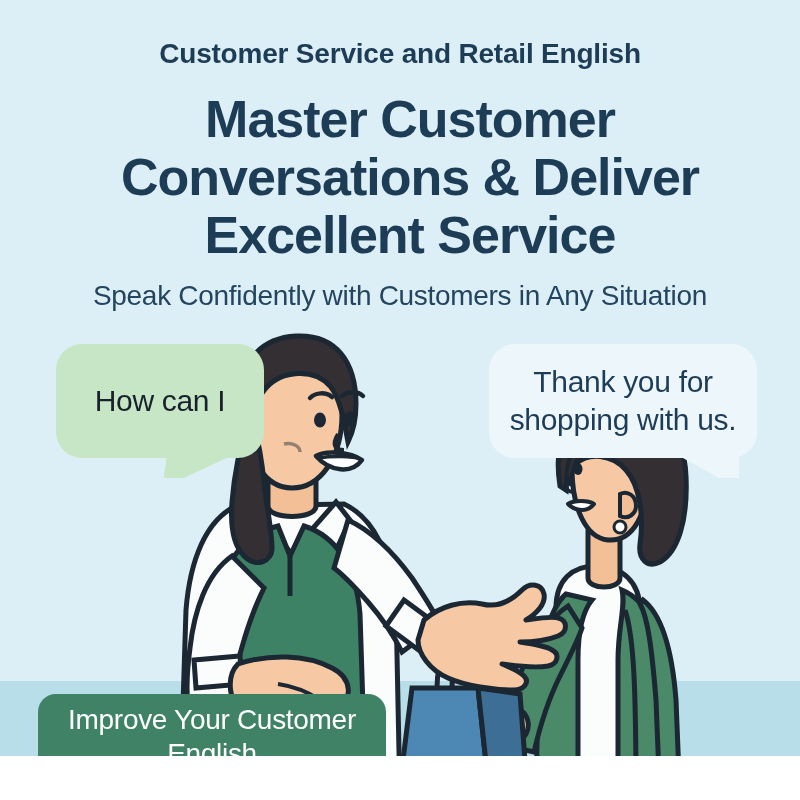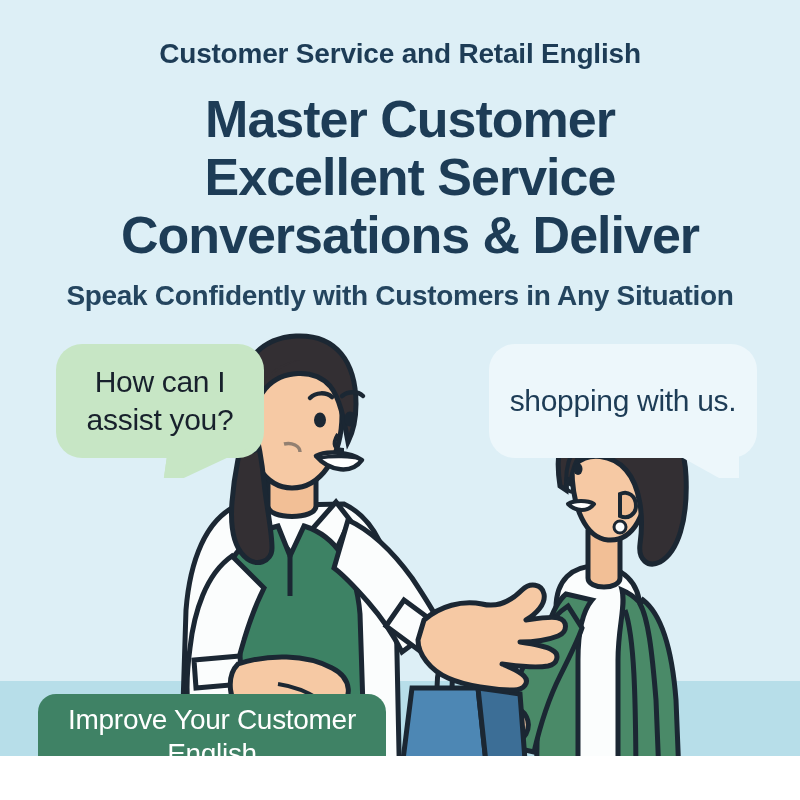--- a/index.html
+++ b/index.html
@@ -59,21 +59,21 @@
   .headline .hl {
     display: block;
     margin-left: 20px;
   }
   .subtitle {
     position: absolute;
     left: 0; top: 280px;
     width: 800px;
     text-align: center;
     font-size: 28px;
-    font-weight: 700;
+    font-weight: 400;
     letter-spacing: -0.3px;
     color: #24455f;
     z-index: 6;
   }
   
   .bubble {
     position: absolute;
     border-radius: 26px;
     display: flex;
     align-items: center;
@@ -273,36 +273,36 @@
       <path d="M318 458 C332 456 352 456 360 459" fill="none" stroke="#1b2733" stroke-width="3.5"></path>
 
       <path d="M284 444 C292 442 300 446 300 452" fill="none" stroke="#1b2733" stroke-width="3.5" opacity="0.45"></path>
     </g>
   </svg>
 
   <div class="eyebrow">Customer Service and Retail English</div>
 
   <div class="headline">
     <span class="hl">Master Customer</span>
+    <span class="hl">Conversations &amp; Deliver</span>
     <span class="hl">Excellent Service</span>
-    <span class="hl">Conversations &amp; Deliver</span>
   </div>
 
   <div class="subtitle">Speak Confidently with Customers in Any Situation</div>
 
   <div class="bubble bubble-left">
     <div>
       <span class="btext">How can I</span>
-      <span class="btext">assist you?</span>
     </div>
     <span class="tail"></span>
   </div>
 
   <div class="bubble bubble-right">
     <div>
+      <span class="btext">Thank you for</span>
       <span class="btext">shopping with us.</span>
     </div>
     <span class="tail"></span>
   </div>
 
   <div class="cta">Improve Your Customer English</div>
 
 </div>
 
 </body></html>

